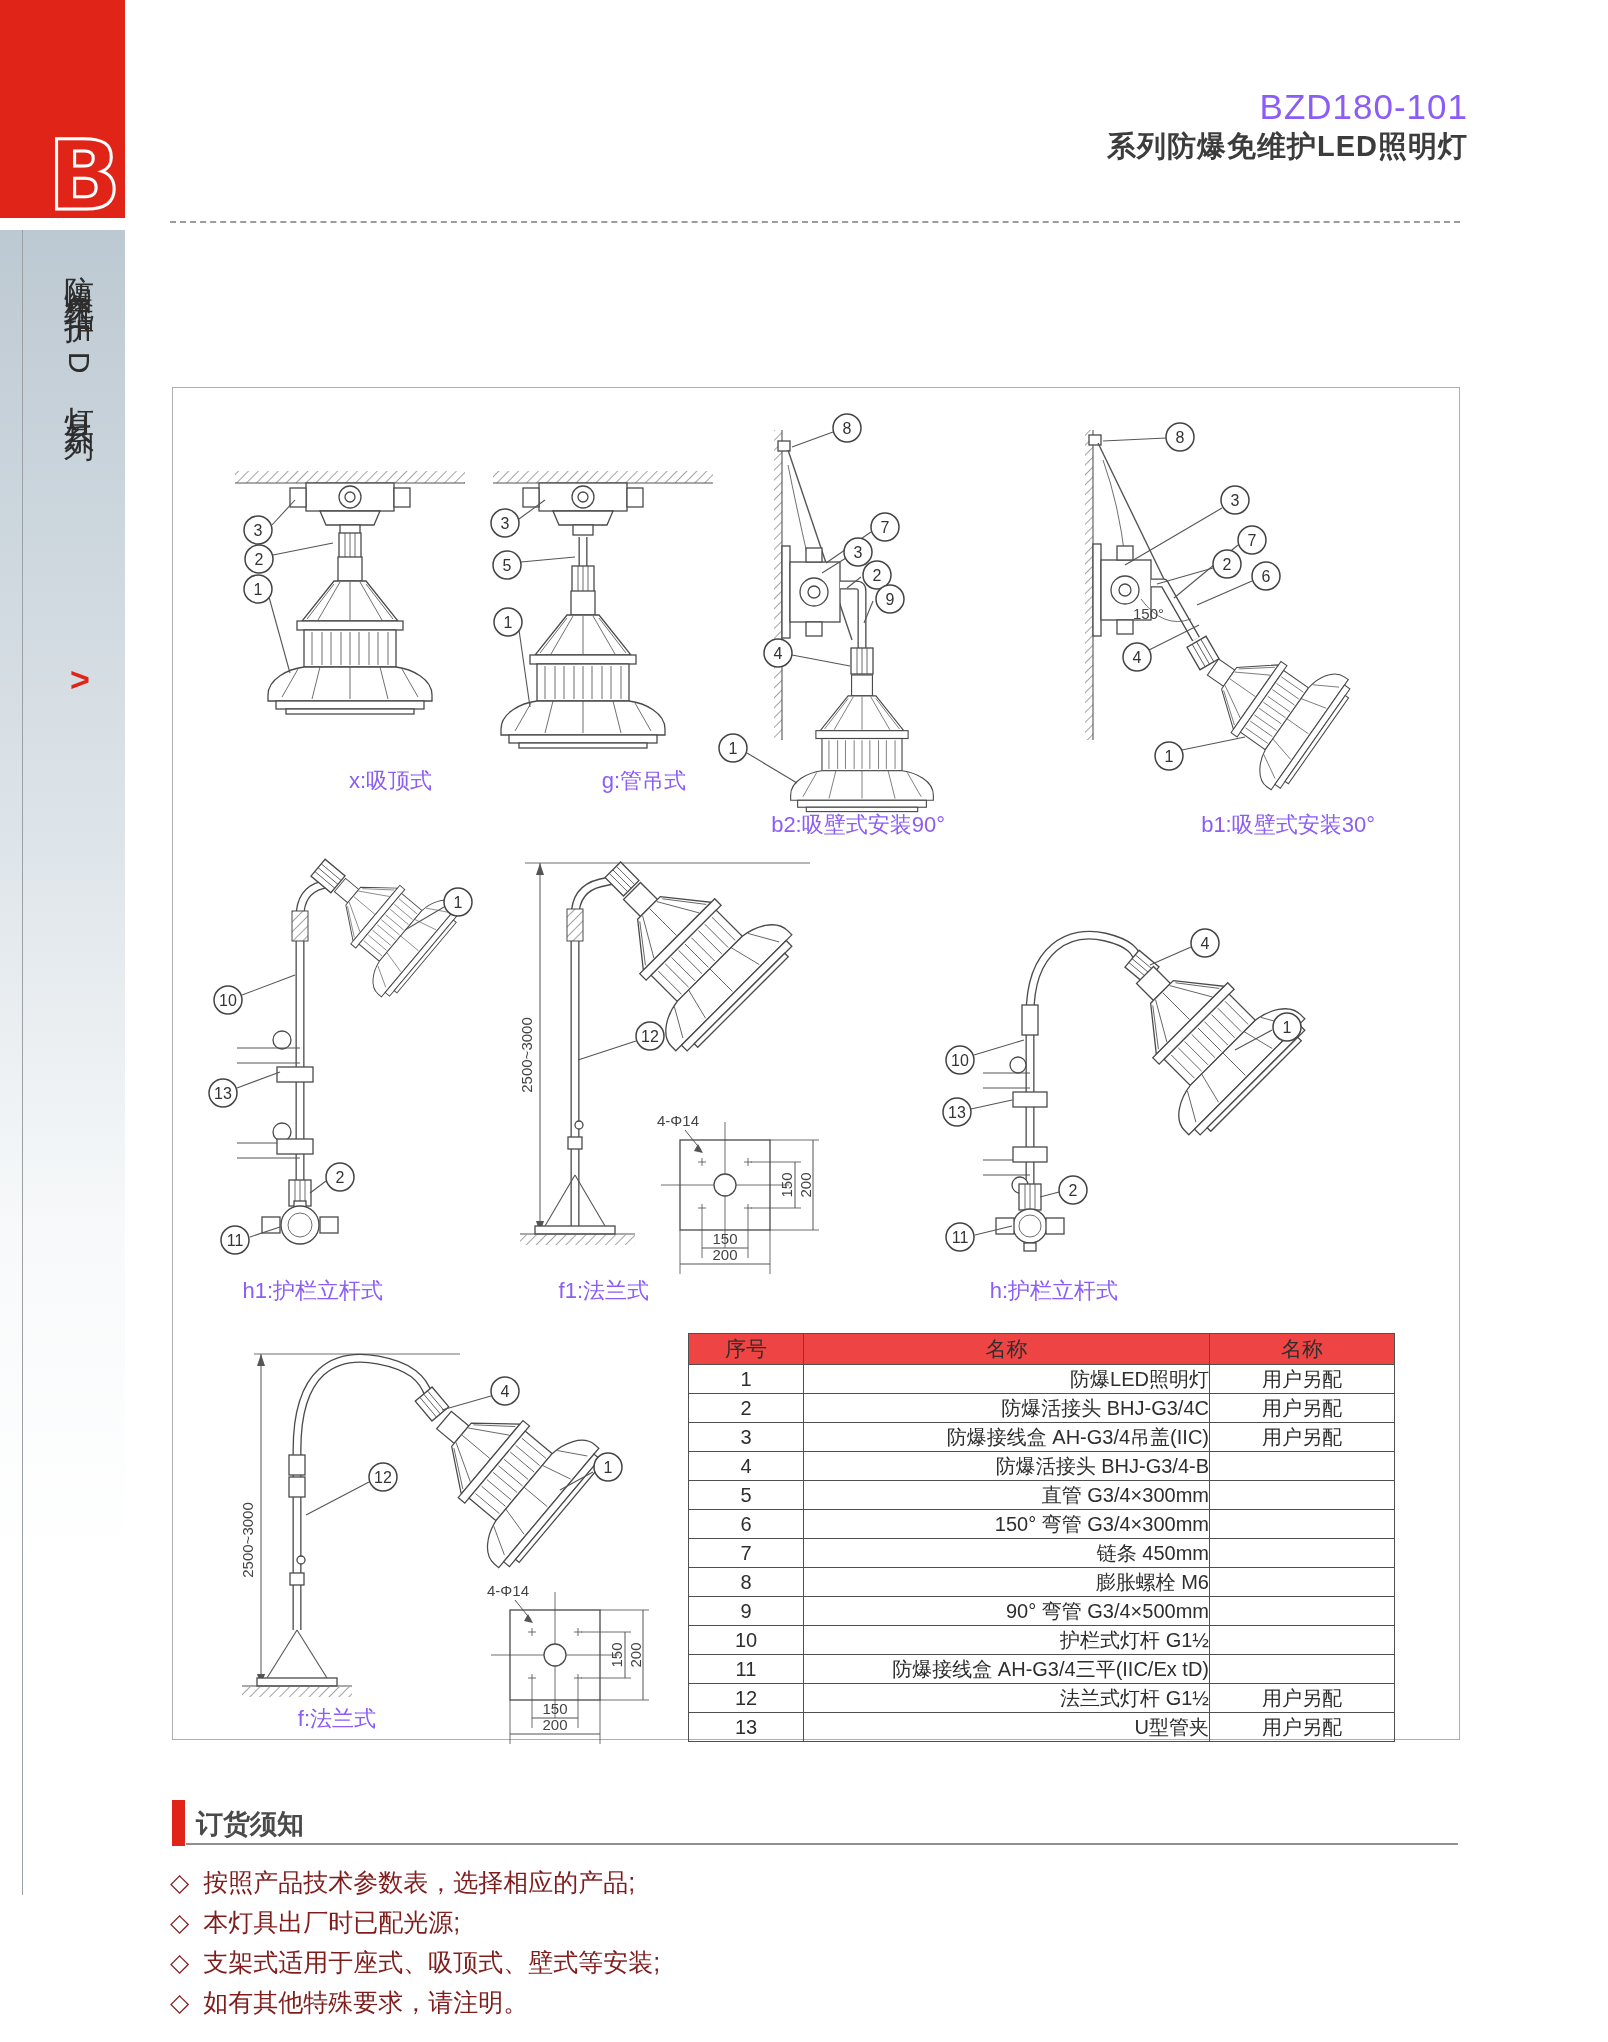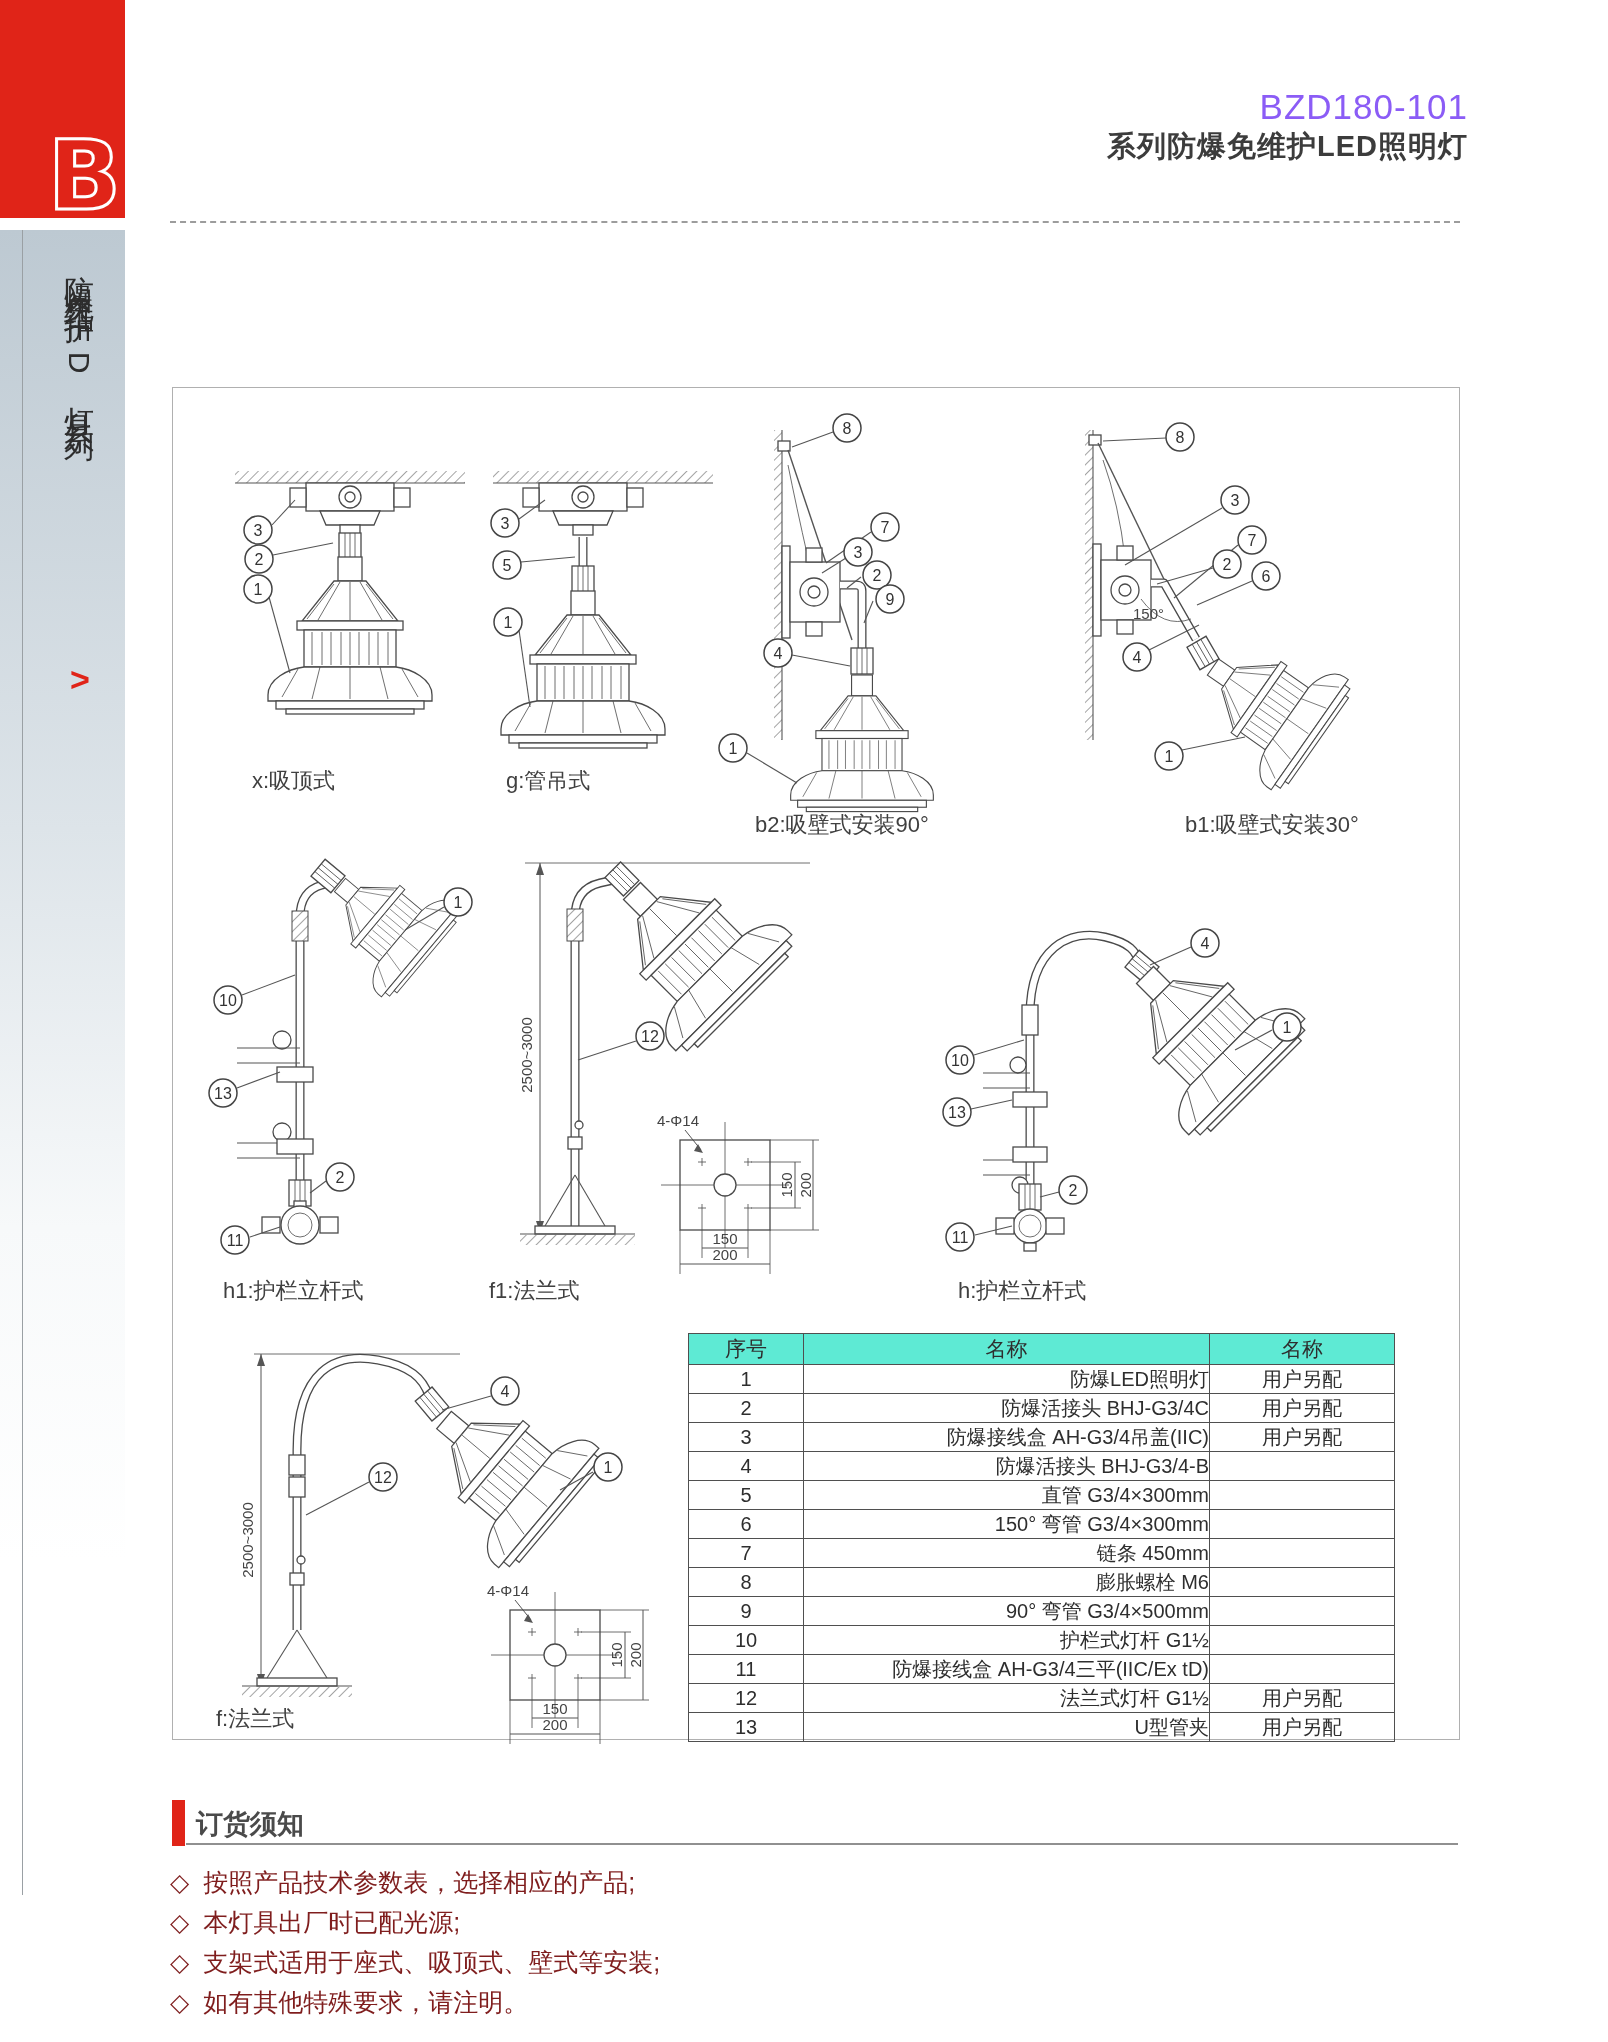--- a/index.html
+++ b/index.html
@@ -21,26 +21,26 @@
   .model{font-size:35px;font-weight:normal;color:#8b5cf6;letter-spacing:1px;line-height:1.2}
   .series{font-size:29px;font-weight:bold;color:#3c3c3c;letter-spacing:1px;line-height:1.3}
   .dashed-rule{left:170px;top:221px;width:1290px;border-top:2px dashed #9c9c9c;height:0}
   
   .sec-head{height:46px}
   .sec-bar{position:absolute;left:0;top:0;width:13px;height:46px;background:#e02418}
   .sec-title{position:absolute;left:24px;top:6px;font-size:27px;font-weight:bold;color:#4a4a4a}
   .sec-rule{position:absolute;height:2px;background:#909090}
   
   .draw-box{left:172px;top:387px;width:1286px;height:1351px;border:1px solid #b0b0b0;background:#fff}
-  .dcap{position:absolute;text-align:left;font-size:22px;color:#404040}
+  .dcap{position:absolute;text-align:right;font-size:22px;color:#8b5cf6}
   
   .parts-table{border-collapse:collapse;table-layout:fixed;width:706px;font-size:20px}
   .parts-table th,.parts-table td{border:1px solid #4f4f4f;height:28px;padding:0;text-align:center;
       overflow:hidden;white-space:nowrap;font-weight:normal;color:#2e2e2e}
-  .parts-table th{background:#5eead4;height:30px;font-size:21px}
+  .parts-table th{background:#ef4444;height:30px;font-size:21px}
   .parts-table td.cname{text-align:right;padding-left:16px}
   
   .bullets{left:170px;top:1862px;width:1000px}
   .bullet-item{font-size:25px;color:#7f1d1d;line-height:40px;white-space:nowrap}
   .bullet-item .dia{margin-right:14px}
   
   .ln{fill:#fff;stroke:#4a4a4a;stroke-width:1.3}
   .lnn{fill:none;stroke:#4a4a4a;stroke-width:1.3}
   .thin{fill:none;stroke:#4a4a4a;stroke-width:0.8}
   .tO{fill:none;stroke:#4a4a4a;stroke-width:9;stroke-linejoin:round;stroke-linecap:butt}

